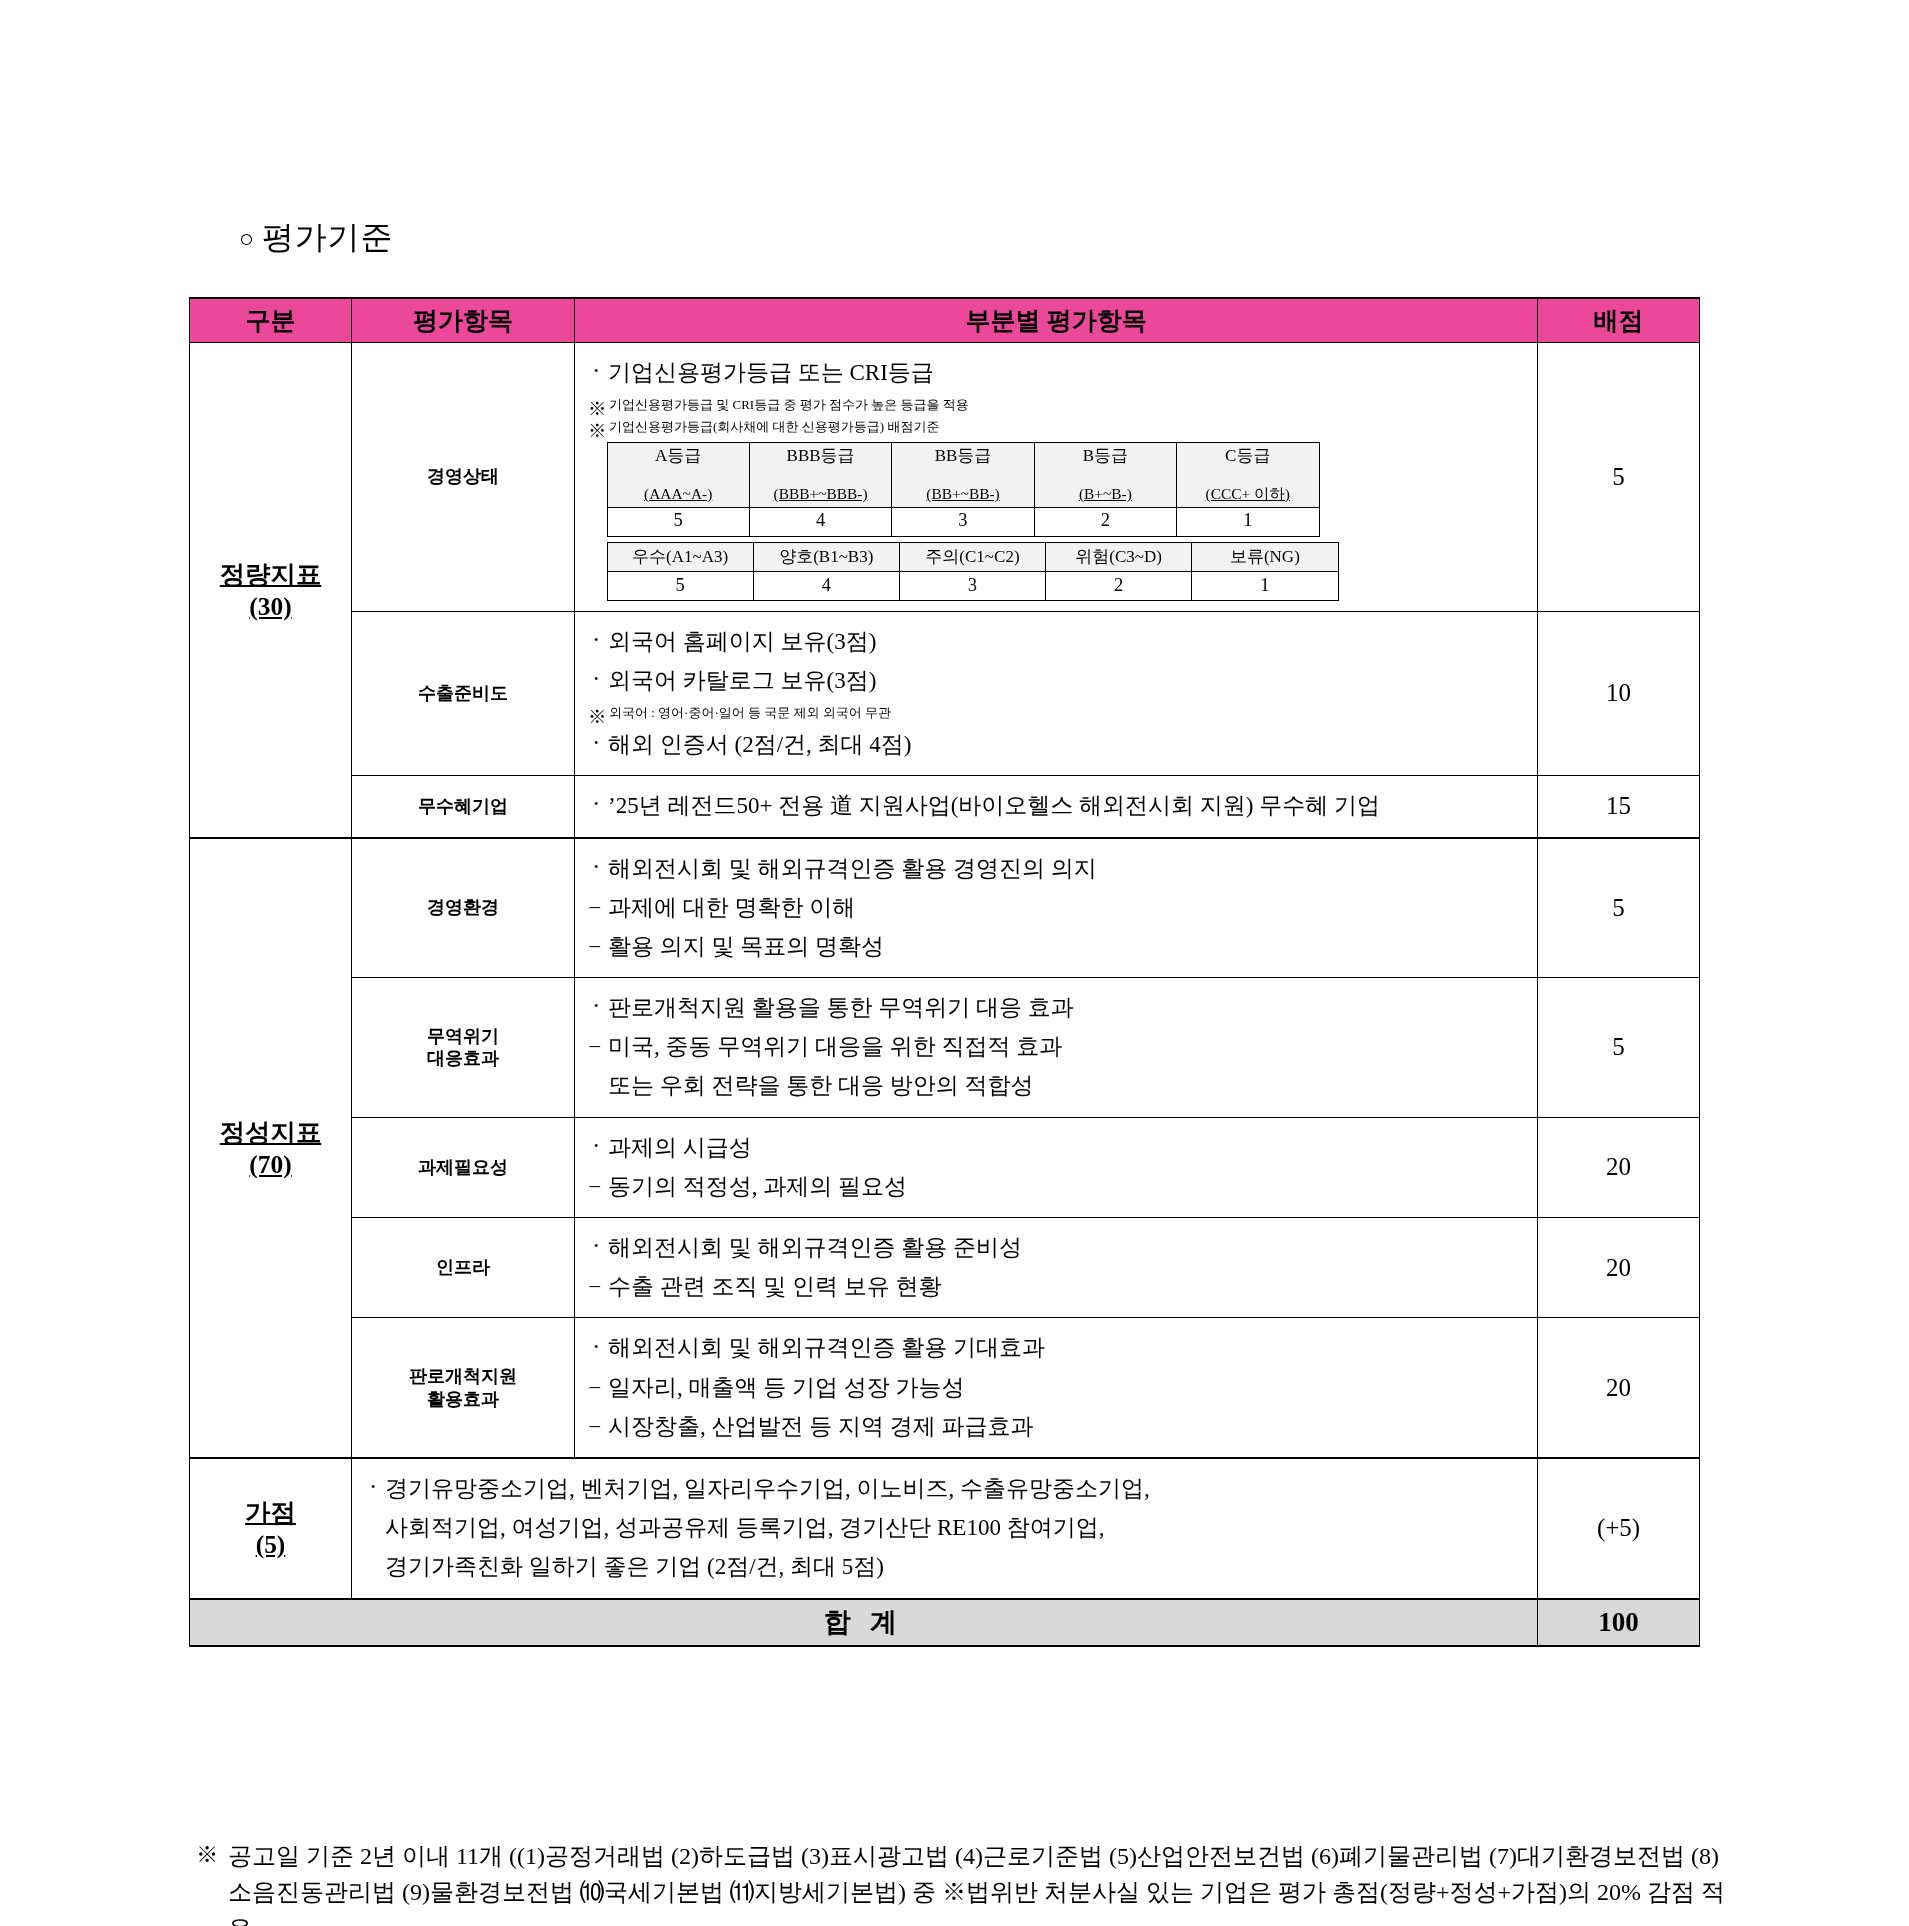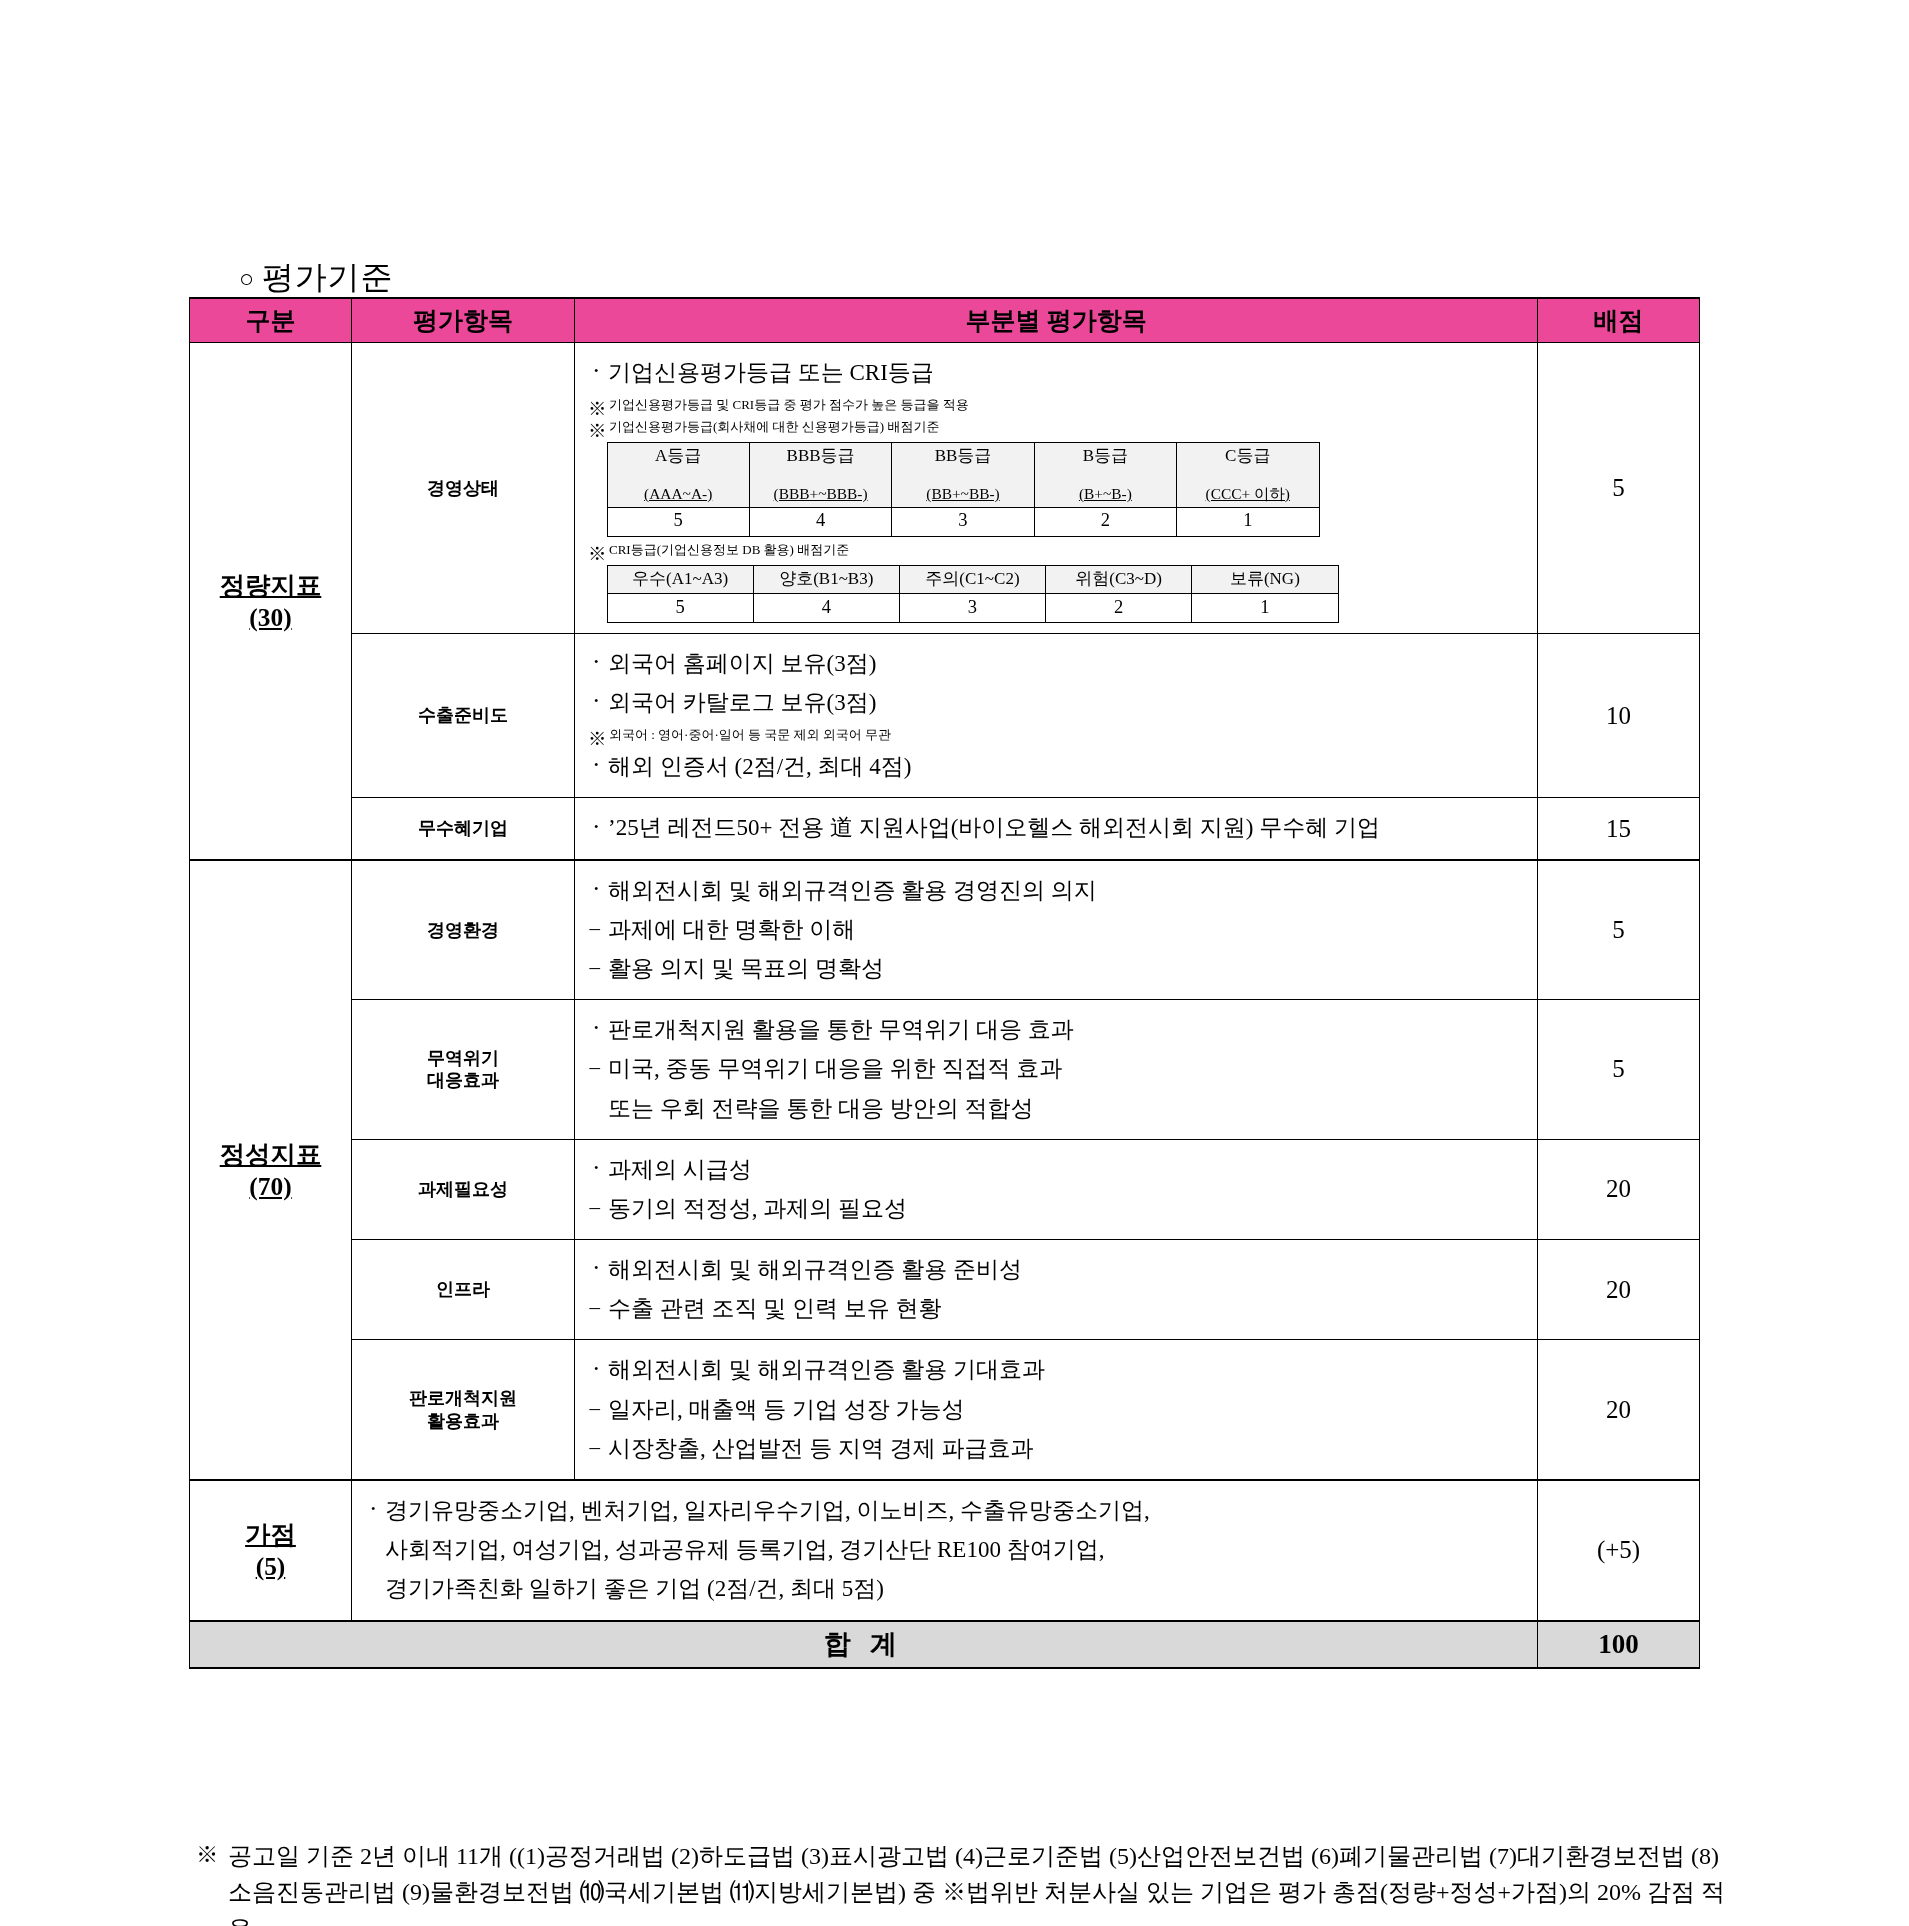--- a/index.html
+++ b/index.html
@@ -23,21 +23,20 @@
   }
 
   
   .sec-o-head {
     position: absolute;
     left: 239px;
     top: 216px;
     font-size: 32px;
     letter-spacing: 0.8px;
     white-space: nowrap;
-    margin-top: 40px;
   }
   .sec-o-head .marker {
     display: inline-block;
     width: 23px;
     font-size: 25px;
     vertical-align: 0.8px;
   }
 
   
   .main-table {
@@ -247,23 +246,20 @@
               </tr>
               <tr class="g-val">
                 <td>5</td>
                 <td>4</td>
                 <td>3</td>
                 <td>2</td>
                 <td>1</td>
               </tr>
             </tbody>
           </table>
-          <ul class="bullets">
-            <li class="b-note">CRI등급(기업신용정보 DB 활용) 배점기준</li>
-          </ul>
           <table class="grade-table t-cri">
             <tbody>
               <tr class="g-head">
                 <td>우수(A1~A3)</td>
                 <td>양호(B1~B3)</td>
                 <td>주의(C1~C2)</td>
                 <td>위험(C3~D)</td>
                 <td>보류(NG)</td>
               </tr>
               <tr class="g-val">

